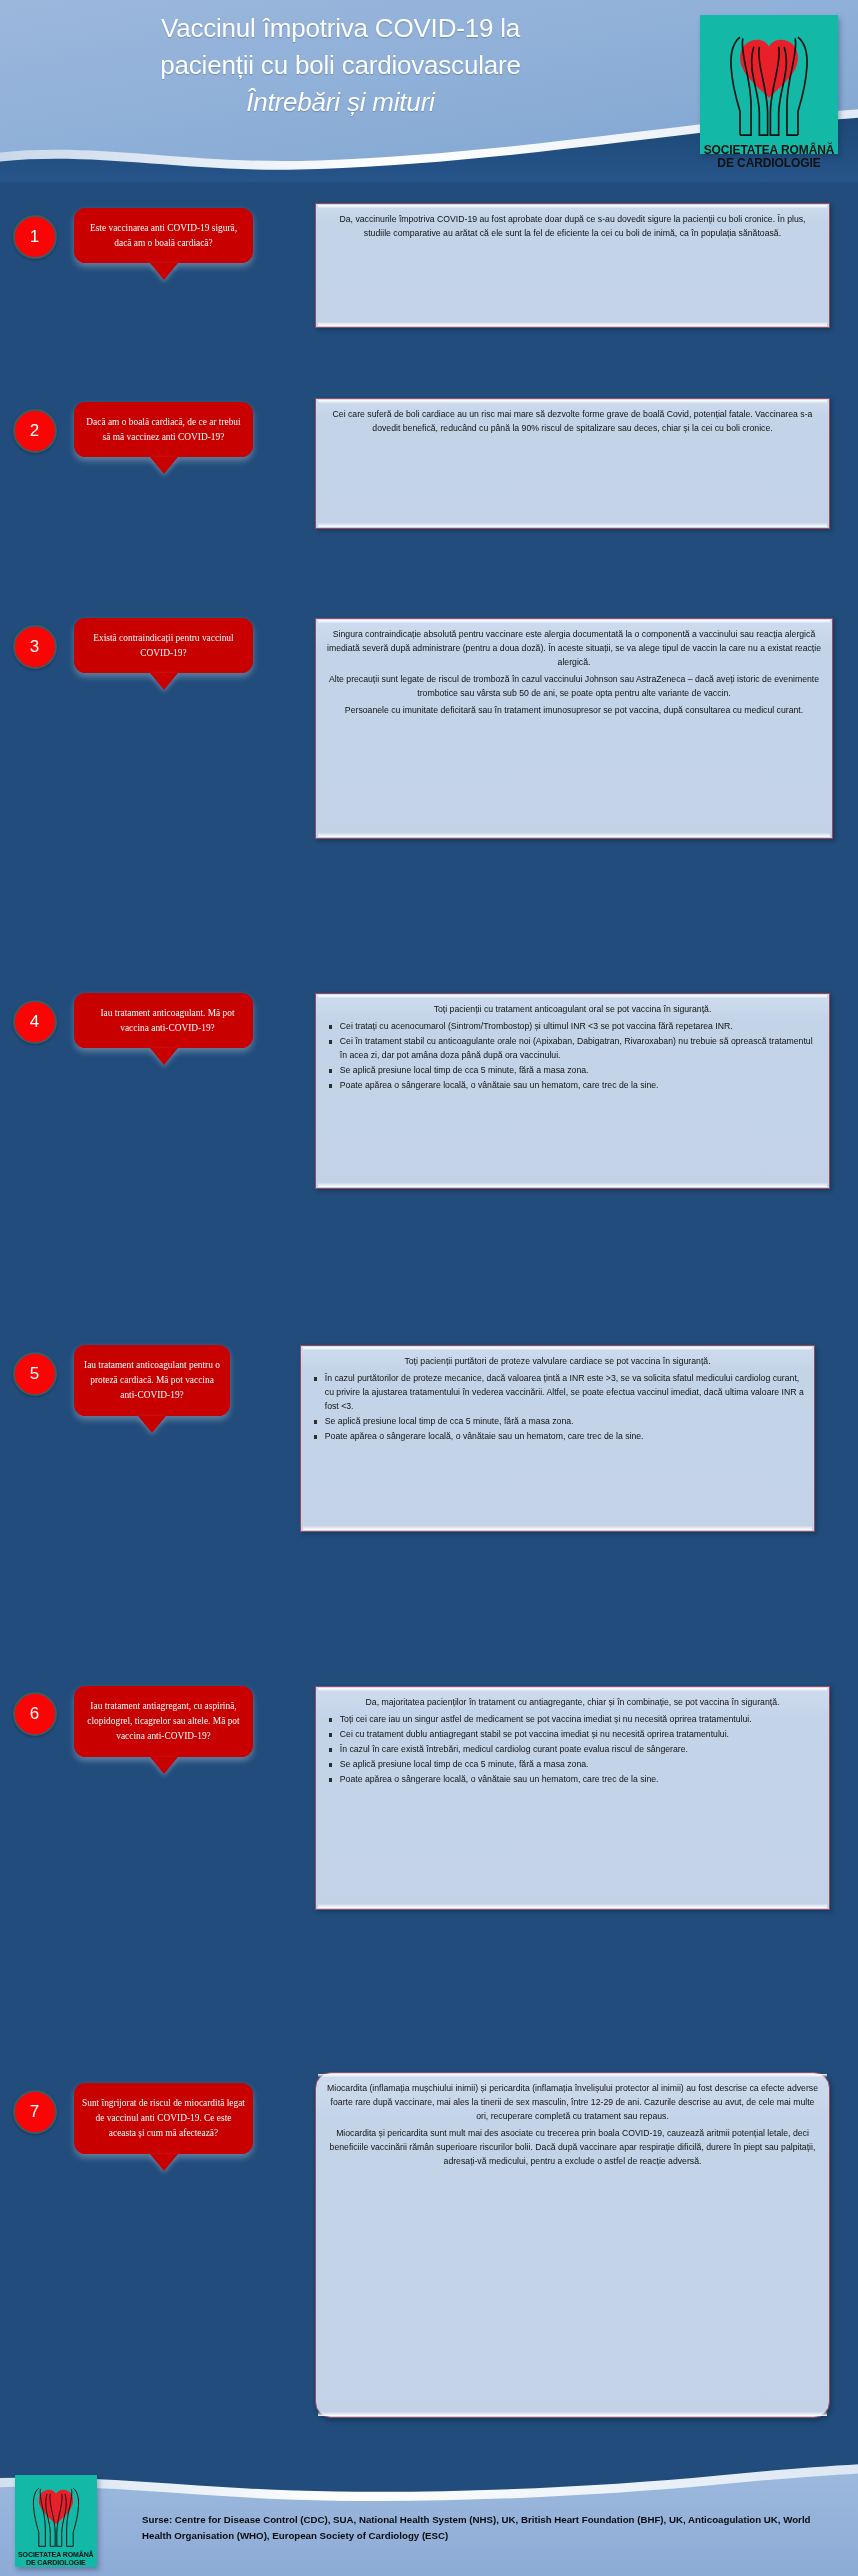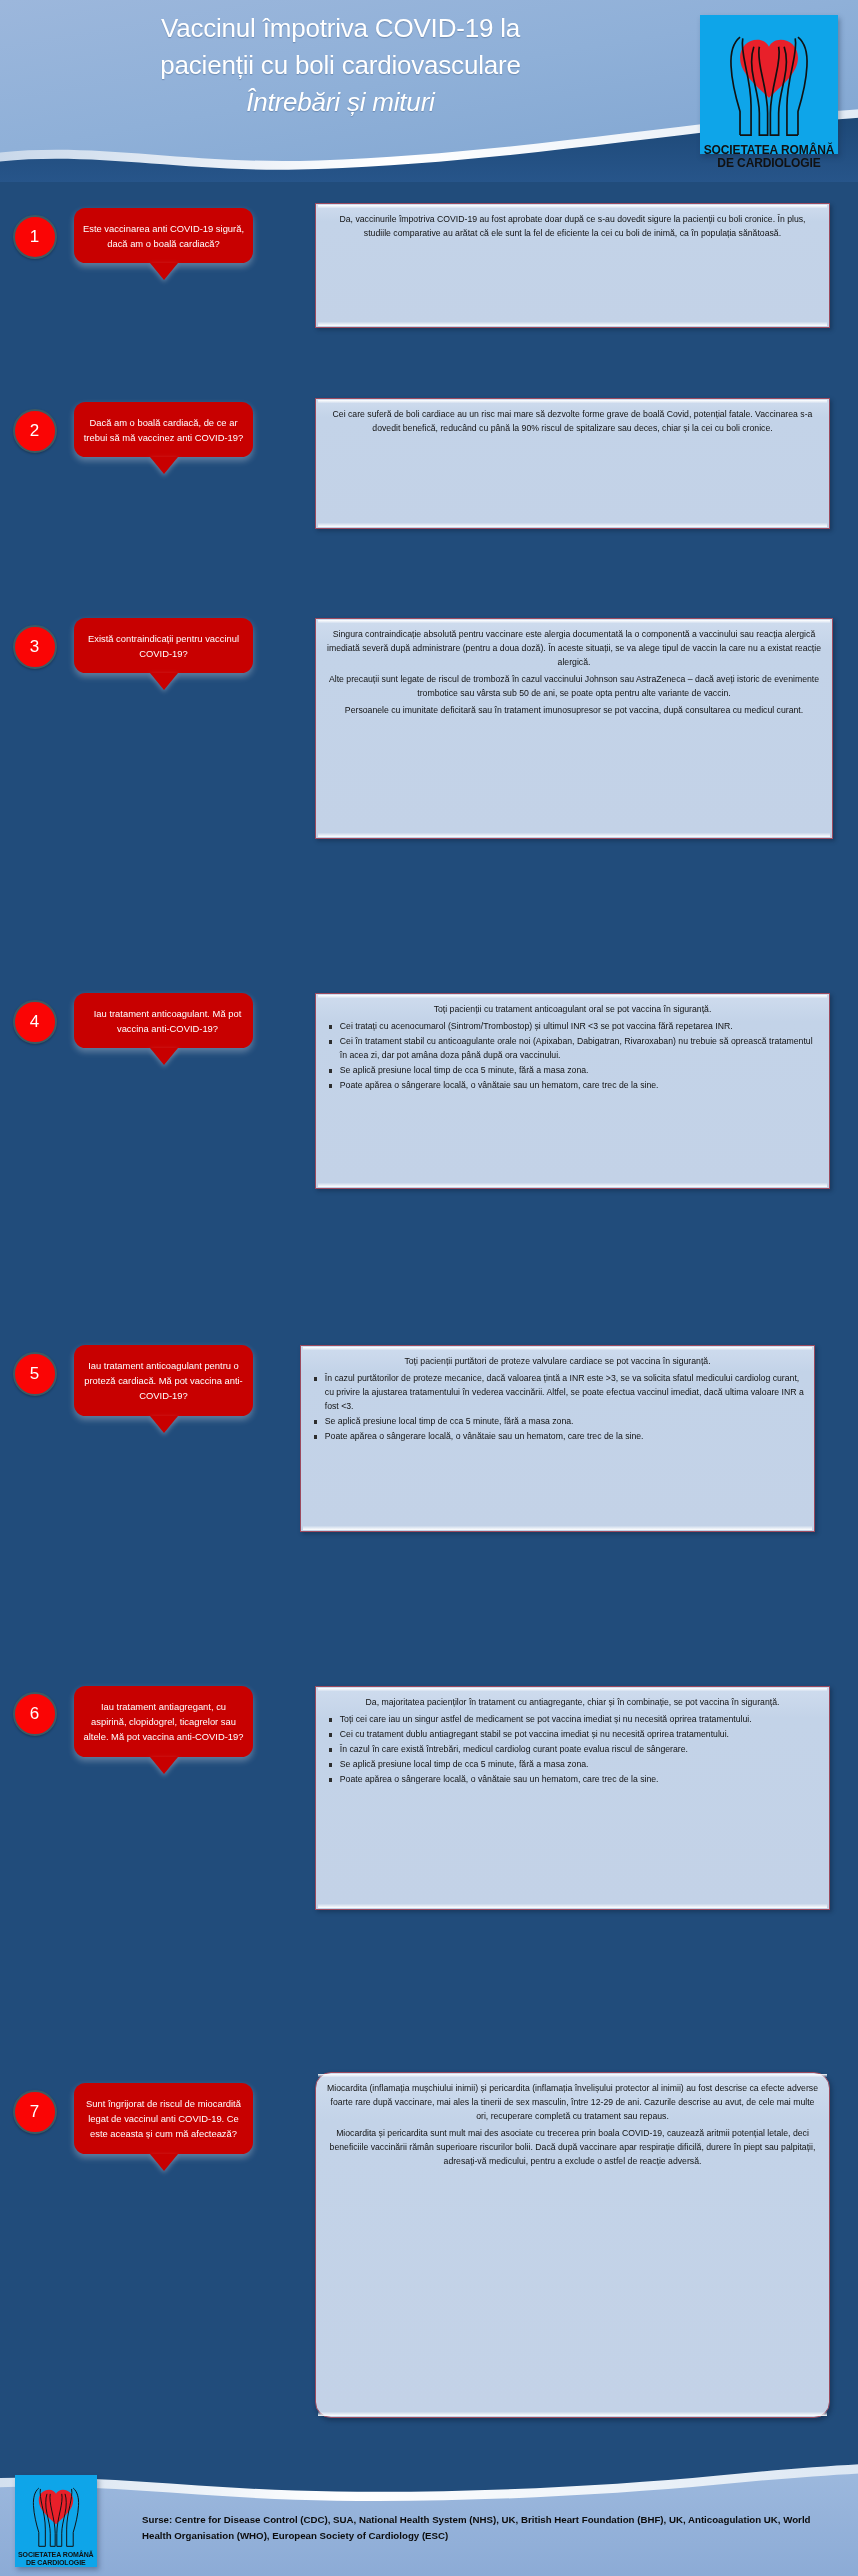--- a/index.html
+++ b/index.html
@@ -40,21 +40,21 @@
     line-height: 1.42;
     font-weight: 400;
     letter-spacing: -0.2px;
     text-shadow: 0 0.6px 1.1px rgba(40,70,110,0.35);
   }
   .header-title .sub { font-style: italic; }
 
   
   .logo-box {
     position: absolute;
-    background: #0ea5e9;
+    background: #14b8a6;
     box-shadow: 2.3px 2.8px 5.1px rgba(20,40,70,0.35);
   }
   .logo-top { left: 700px; top: 14.8px; width: 138px; height: 139px; }
   .logo-foot { left: 14.8px; top: 2475px; width: 82px; height: 92px; }
   .logo-mark { width: 100%; display: block; }
   .logo-text {
     text-align: center;
     font-weight: bold;
     color: #111;
     line-height: 1.12;
@@ -83,20 +83,21 @@
     left: 37px;
     width: 109px;
     background: #c80000;
     border-radius: 11.4px;
     color: #ffffff;
     font-size: 9.4px;
     line-height: 1.62;
     text-align: center;
     padding: 12.5px 8px 12.5px;
     box-shadow: 0 3.4px 6.2px rgba(255,255,255,0.28);
+    font-family: Liberation Serif, serif;
   }
   .question::after {
     content: "";
     position: absolute;
     left: 50%;
     bottom: -17px;
     margin-left: -14px;
     width: 0; height: 0;
     border-left: 14px solid transparent;
     border-right: 14px solid transparent;
@@ -248,21 +249,21 @@
         <ul>
           <li>Cei tratați cu acenocumarol (Sintrom/Trombostop) și ultimul INR &lt;3 se pot vaccina fără repetarea INR.</li>
           <li>Cei în tratament stabil cu anticoagulante orale noi (Apixaban, Dabigatran, Rivaroxaban) nu trebuie să oprească tratamentul în acea zi, dar pot amâna doza până după ora vaccinului.</li>
           <li>Se aplică presiune local timp de cca 5 minute, fără a masa zona.</li>
           <li>Poate apărea o sângerare locală, o vânătaie sau un hematom, care trec de la sine.</li>
         </ul>
       </div>
     </div>
     <div class="section">
       <div class="badge" style="left: 12.5px; top: 1352px;">5</div>
-      <div class="question" style="left: 74px; top: 1345px; width: 179px;">Iau tratament anticoagulant pentru o proteză cardiacă. Mă pot vaccina anti-COVID-19?</div>
+      <div class="question" style="left: 74px; top: 1345px; width: 156px;">Iau tratament anticoagulant pentru o proteză cardiacă. Mă pot vaccina anti-COVID-19?</div>
       <div class="answer" style="left: 300px; top: 1345px; width: 515px; min-height: 187px;">
         <p>Toți pacienții purtători de proteze valvulare cardiace se pot vaccina în siguranță.</p>
         <ul>
           <li>În cazul purtătorilor de proteze mecanice, dacă valoarea țintă a INR este &gt;3, se va solicita sfatul medicului cardiolog curant, cu privire la ajustarea tratamentului în vederea vaccinării. Altfel, se poate efectua vaccinul imediat, dacă ultima valoare INR a fost &lt;3.</li>
           <li>Se aplică presiune local timp de cca 5 minute, fără a masa zona.</li>
           <li>Poate apărea o sângerare locală, o vânătaie sau un hematom, care trec de la sine.</li>
         </ul>
       </div>
     </div>
     <div class="section">

